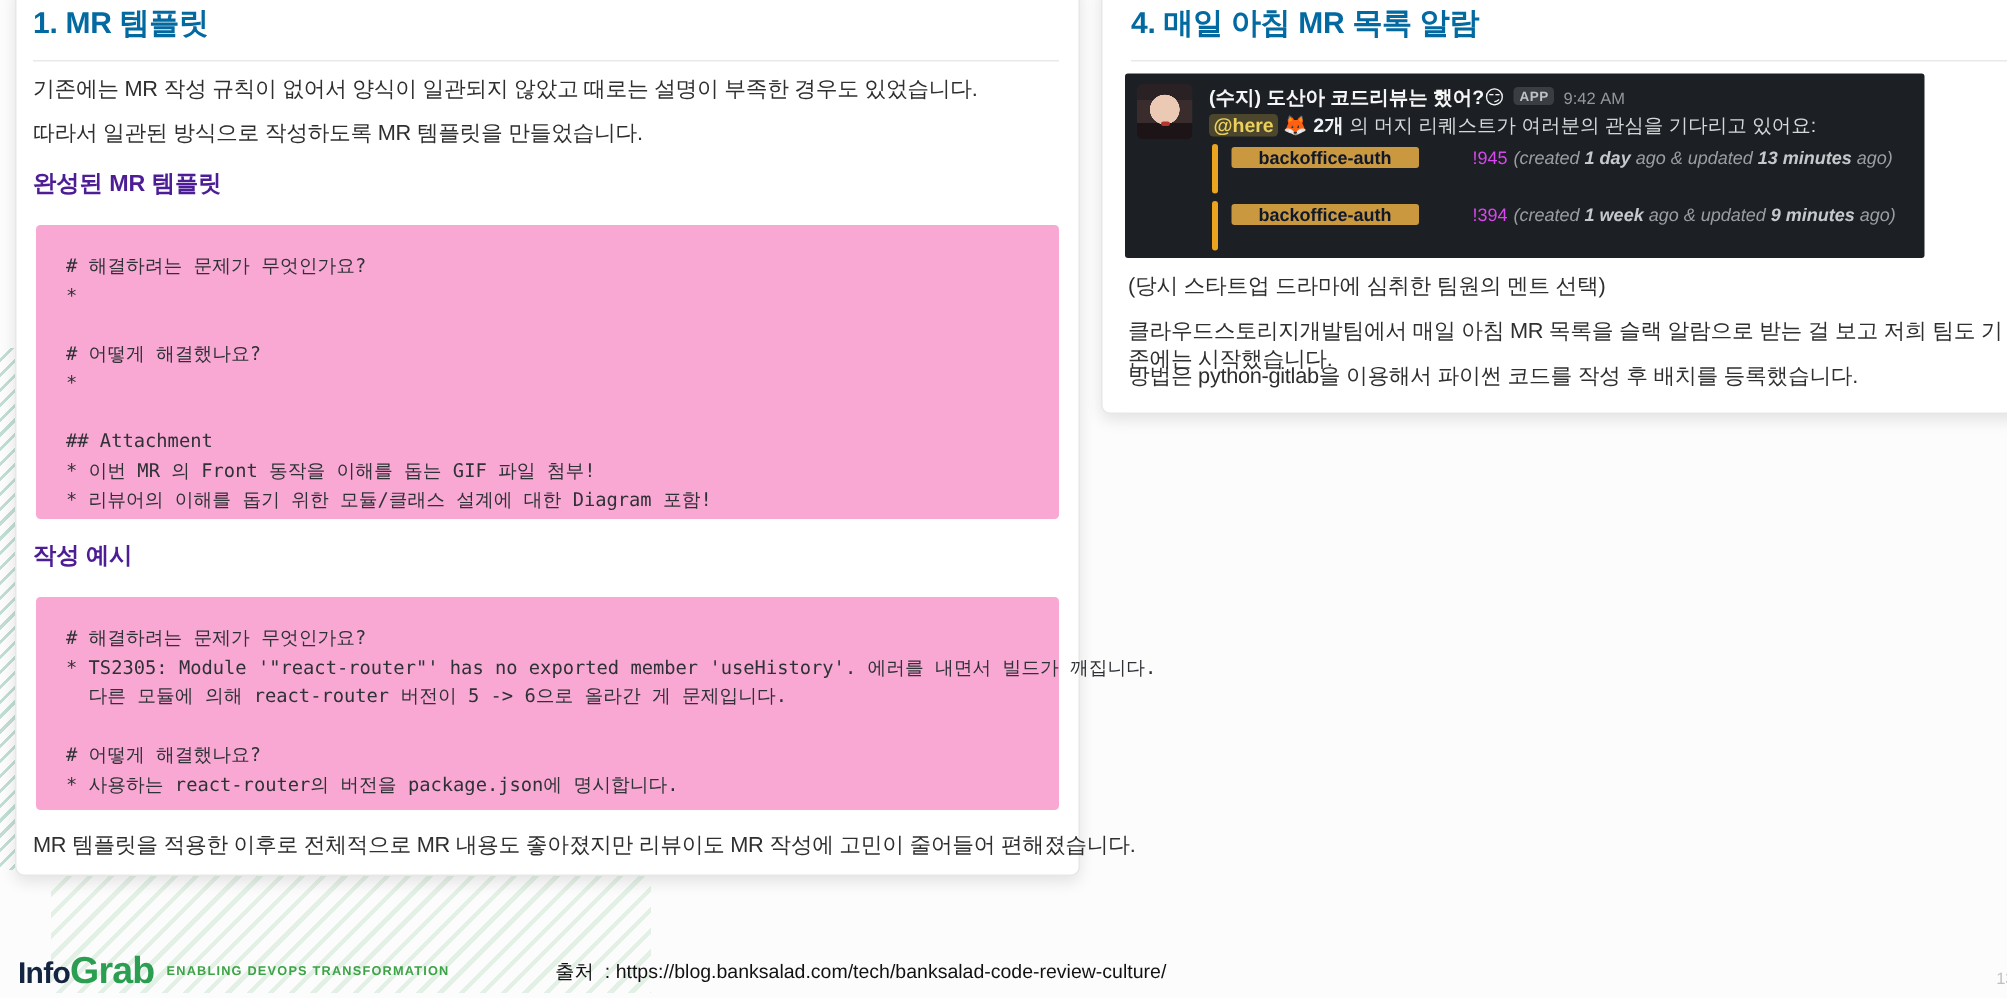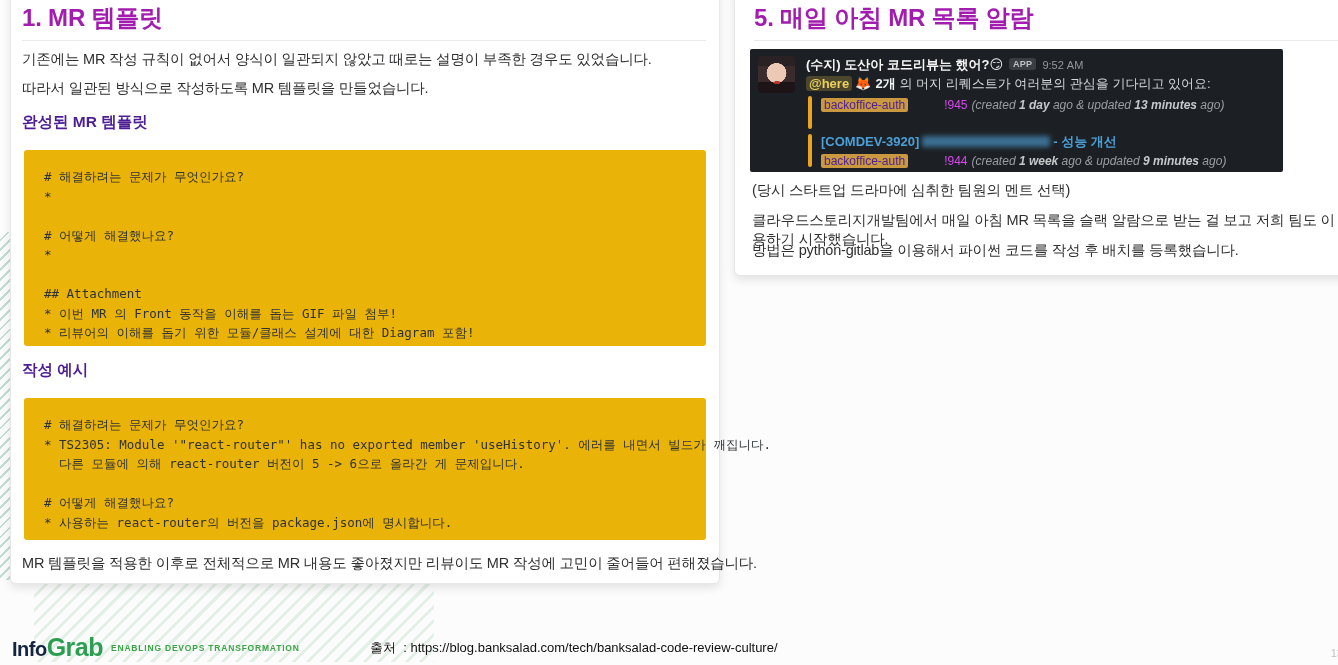--- a/index.html
+++ b/index.html
@@ -22,29 +22,29 @@
   }
   
   .card{
     position:absolute;background:#ffffff;border:1px solid #e7e7e7;border-radius:6px;
     box-shadow:0 4px 10px rgba(0,0,0,.10);
   }
   .card-left{left:10px;top:-12px;width:708px;height:594px;}
   .card-right{left:734px;top:-12px;width:640px;height:286px;}
 
   .h-title{
-    position:absolute;font-size:24px;font-weight:700;color:#a21caf;letter-spacing:-.2px;
+    position:absolute;font-size:20px;font-weight:700;color:#0369a1;letter-spacing:-.2px;
   }
   .rule{position:absolute;height:1px;background:#e9e9e9;}
 
   .para{position:absolute;font-size:14.5px;color:#2f2f31;letter-spacing:-.2px;}
   .subhead{position:absolute;font-size:15.5px;font-weight:700;color:#4c1d95;}
 
   .codeblock{
-    position:absolute;background:#eab308;border-radius:3px;
+    position:absolute;background:#f9a8d4;border-radius:3px;
     font-family:"DejaVu Sans Mono","Liberation Mono",monospace;
     font-size:12.5px;line-height:19.5px;color:#2e3236;
     padding:17px 20px;white-space:pre;box-sizing:border-box;
   }
 
   
   .slack{
     position:absolute;left:750px;top:49px;width:533px;height:123px;
     background:#1c2024;border-radius:2px;overflow:hidden;color:#d5d7d9;
     font-size:12.5px;
@@ -72,21 +72,21 @@
   .sl-item{position:absolute;left:58px;width:460px;height:34px;}
   .sl-item .bar{position:absolute;left:0;top:1px;width:4px;height:33px;border-radius:3px;background:#eca41f;}
   .sl-item .body{position:absolute;left:13px;top:0;white-space:nowrap;}
   .sl-link{color:#4ba0d8;font-weight:700;font-size:13px;}
   .sl-blur{
     display:inline-block;height:11px;border-radius:2px;background:#3c6f93;
     filter:blur(2.5px);vertical-align:-1px;margin:0 3px;
   }
   .bw140{width:148px;} .bw120{width:128px;}
   .sl-meta-row{margin-top:3px;font-size:12px;}
-  .sl-repo{background:#c9983f;color:#4c1d95;border-radius:2px;padding:0 3px;font-weight:400;}
+  .sl-repo{background:#c9983f;color:#0f172a;border-radius:2px;padding:0 18px;font-weight:700;}
   .sl-mrnum{color:#d946ef;margin-left:36px;}
   .sl-meta{color:#9b9ea1;font-style:italic;margin-left:4px;}
   .sl-meta b{color:#c6c9cc;}
 
   
   .logo{position:absolute;left:12px;top:633px;white-space:nowrap;}
   .logo .t1{font-size:20px;font-weight:800;color:#152440;letter-spacing:-.5px;}
   .logo .t2{font-size:25px;font-weight:800;color:#2c9e52;letter-spacing:-.5px;}
   .logo .tag{font-size:8.5px;font-weight:700;color:#3ca446;letter-spacing:.8px;margin-left:8px;vertical-align:5px;}
   .source{position:absolute;left:370px;top:639px;font-size:13px;color:#111;}
@@ -119,60 +119,57 @@
 <div class="codeblock" style="left:24px;top:398px;width:682px;height:142px;"># 해결하려는 문제가 무엇인가요?
 * TS2305: Module '"react-router"' has no exported member 'useHistory'. 에러를 내면서 빌드가 깨집니다.
   다른 모듈에 의해 react-router 버전이 5 -&gt; 6으로 올라간 게 문제입니다.
 
 # 어떻게 해결했나요?
 * 사용하는 react-router의 버전을 package.json에 명시합니다.</div>
 
 <div class="para" style="left:22px;top:554px;">MR 템플릿을 적용한 이후로 전체적으로 MR 내용도 좋아졌지만 리뷰이도 MR 작성에 고민이 줄어들어 편해졌습니다.</div>
 
 <div class="card card-right"></div>
-<div class="h-title" style="left:754px;top:2px;">5. 매일 아침 MR 목록 알람</div>
+<div class="h-title" style="left:754px;top:2px;">4. 매일 아침 MR 목록 알람</div>
 <div class="rule" style="left:754px;top:40px;width:584px;"></div>
 
 <div class="slack">
   <div class="sl-avatar">
       <span class="lips"></span>
     </div>
   <div class="sl-head">
-    <span class="sl-name">(수지) 도산아 코드리뷰는 했어?😏</span><span class="sl-badge">APP</span><span class="sl-time">9:52 AM</span>
+    <span class="sl-name">(수지) 도산아 코드리뷰는 했어?😏</span><span class="sl-badge">APP</span><span class="sl-time">9:42 AM</span>
   </div>
   <div class="sl-line2">
     <span class="sl-mention">@here</span>
     <span>🦊</span>
     <span class="sl-bold">2개</span><span> 의 머지 리퀘스트가 여러분의 관심을 기다리고 있어요:</span>
   </div>
 
   <div class="sl-item" style="top:46px;">
     <div class="bar"></div>
     <div class="body">
       <div class="sl-meta-row">
         <span class="sl-repo">backoffice-auth</span><span class="sl-mrnum">!945</span><span class="sl-meta"><span>(created </span><b>1 day</b><span> ago &amp; updated </span><b>13 minutes</b><span> ago)</span></span>
       </div>
     </div>
   </div>
 
   <div class="sl-item" style="top:84px;">
     <div class="bar"></div>
     <div class="body">
-      <div>
-        <span class="sl-link">[COMDEV-3920]</span><span class="sl-blur bw120"></span><span class="sl-link">- 성능 개선</span>
-      </div>
       <div class="sl-meta-row">
-        <span class="sl-repo">backoffice-auth</span><span class="sl-mrnum">!944</span><span class="sl-meta"><span>(created </span><b>1 week</b><span> ago &amp; updated </span><b>9 minutes</b><span> ago)</span></span>
+        <span class="sl-repo">backoffice-auth</span><span class="sl-mrnum">!394</span><span class="sl-meta"><span>(created </span><b>1 week</b><span> ago &amp; updated </span><b>9 minutes</b><span> ago)</span></span>
       </div>
     </div>
   </div>
 </div>
 
 <div class="para" style="left:752px;top:181px;">(당시 스타트업 드라마에 심취한 팀원의 멘트 선택)</div>
-<div class="para" style="left:752px;top:211px;">클라우드스토리지개발팀에서 매일 아침 MR 목록을 슬랙 알람으로 받는 걸 보고 저희 팀도 이용하기 시작했습니다.</div>
+<div class="para" style="left:752px;top:211px;">클라우드스토리지개발팀에서 매일 아침 MR 목록을 슬랙 알람으로 받는 걸 보고 저희 팀도 기존에는 시작했습니다.</div>
 <div class="para" style="left:752px;top:241px;">방법은 python-gitlab을 이용해서 파이썬 코드를 작성 후 배치를 등록했습니다.</div>
 
 <div class="logo">
   <span class="t1">Info</span><span class="t2">Grab</span><span class="tag">ENABLING DEVOPS TRANSFORMATION</span>
 </div>
 <div class="source">
   <span>출처</span>&nbsp;
   <span>: https://blog.banksalad.com/tech/banksalad-code-review-culture/</span>
 </div>
 <div class="pagenum">13</div>

